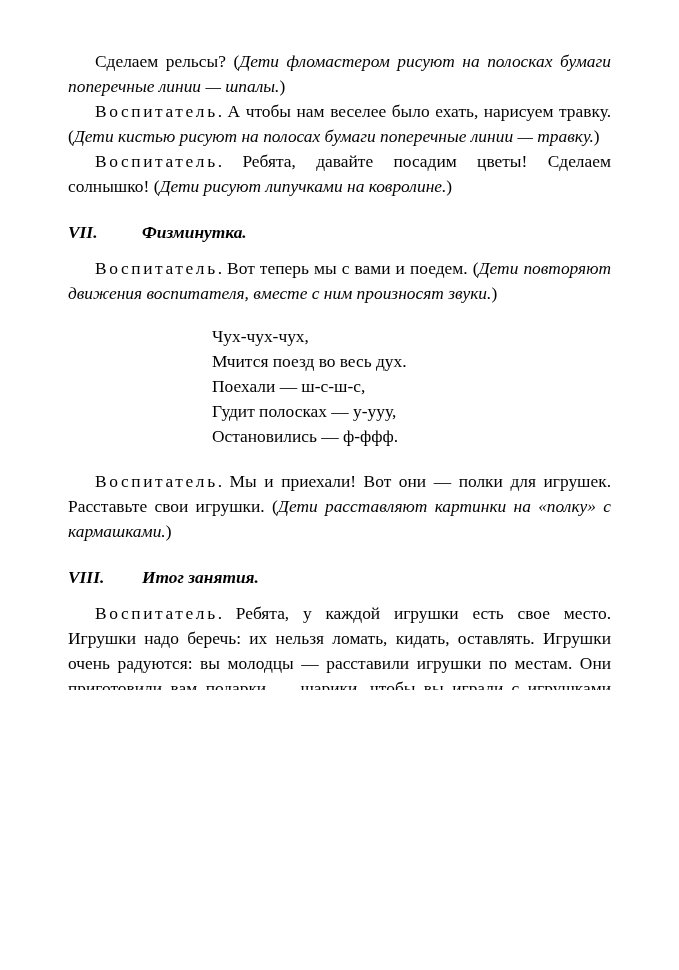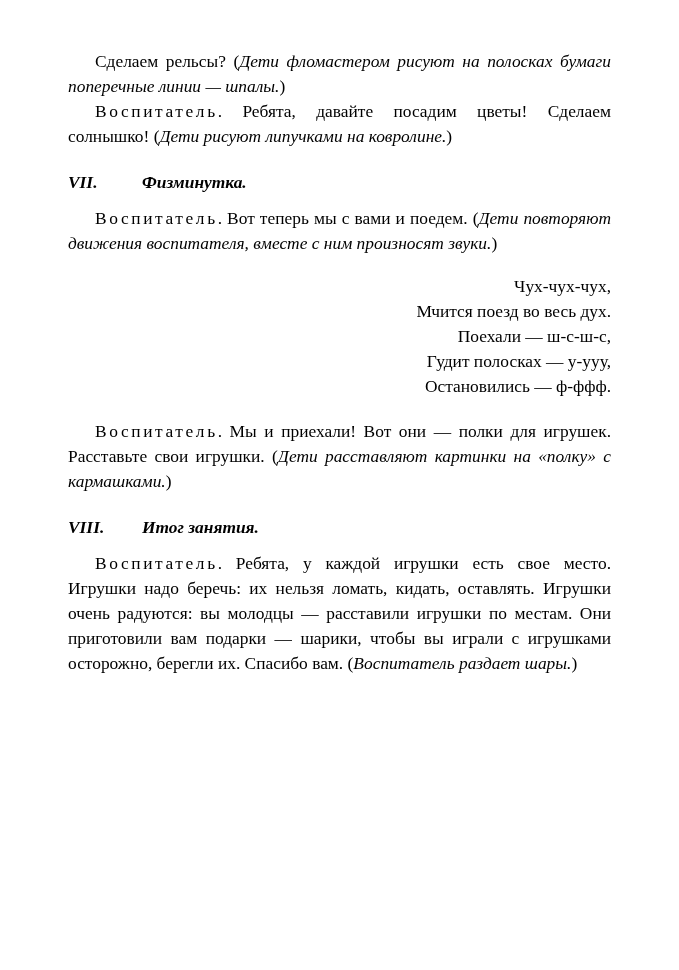--- a/index.html
+++ b/index.html
@@ -80,39 +80,41 @@
   .verse {
     margin: 0;
     padding: 0;
     list-style: none;
     font-size: 17.4px;
     line-height: 25px;
     padding-left: 144px;
   }
   .verse li {
     white-space: pre;
-    text-align: right;
   }
 
   
   .sp-before-heading { height: 21px; }
   .sp-after-heading  { height: 11px; }
   .sp-before-verse   { height: 18px; }
   .sp-after-verse    { height: 20px; }
 </style>
 </head>
 <body>
 
 <div class="page">
   <div class="text-column">
 
     <p class="para indent">
       <span>Сделаем рельсы? </span><span class="roman">(</span><span class="stage">Дети фломастером рисуют на полосках бумаги поперечные линии — шпалы.</span><span class="roman">)</span>
     </p>
 
+    <p class="para indent">
+      <span class="speaker">Воспитатель</span><span>. А чтобы нам веселее было ехать, нарисуем травку. </span><span class="roman">(</span><span class="stage">Дети кистью рисуют на полосах бумаги поперечные линии — травку.</span><span class="roman">)</span>
+    </p>
 
     <p class="para indent">
       <span class="speaker">Воспитатель</span><span>. Ребята, давайте посадим цветы! Сделаем солнышко! </span><span class="roman">(</span><span class="stage">Дети рисуют липучками на ковролине.</span><span class="roman">)</span>
     </p>
 
     <div class="sp-before-heading"></div>
 
     <h2 class="heading">
       <span class="numeral">VII.</span>
         <span class="heading-text">Физминутка.</span>

